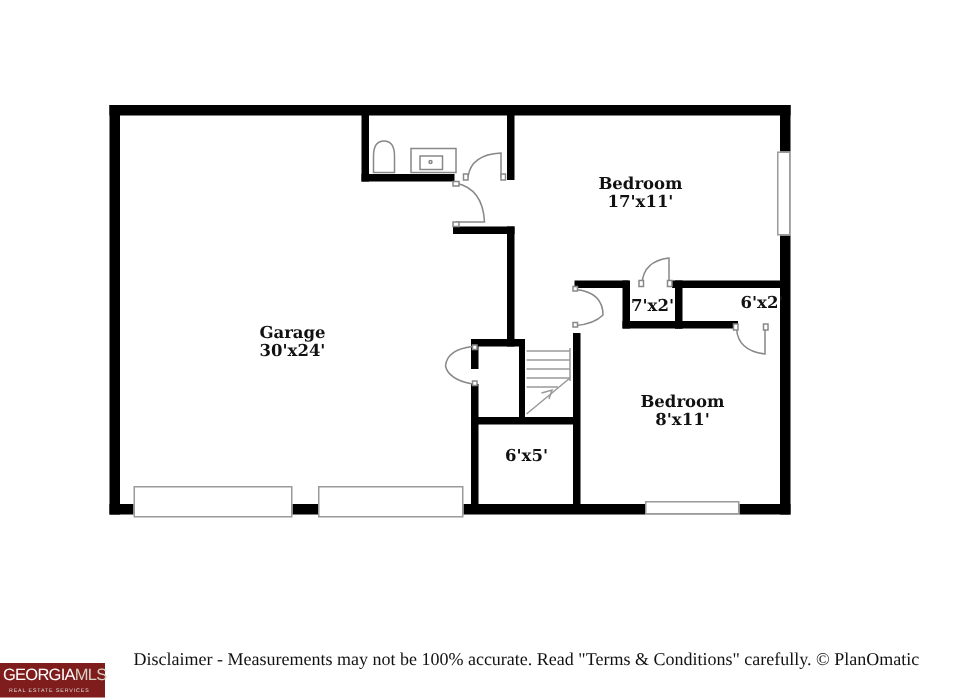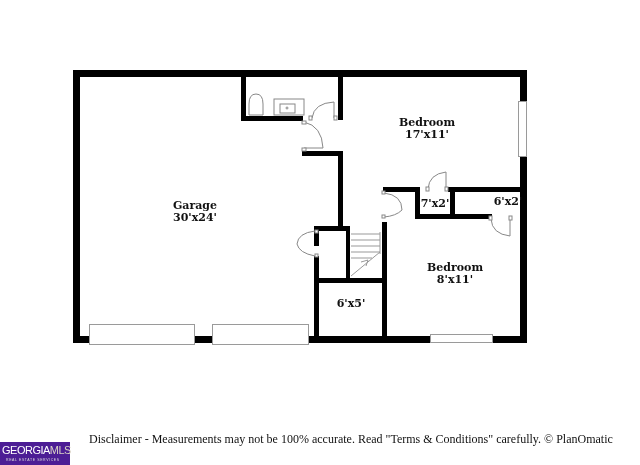--- a/index.html
+++ b/index.html
@@ -19,21 +19,21 @@
       white-space: nowrap;
     }
     .label .dim { font-weight: bold; }
     .disclaimer {
       position: absolute; left: 89px; top: 432px; font-size: 12px;
       color: #111; font-family: "Liberation Serif", "DejaVu Serif", serif;
       white-space: nowrap;
     }
     .logo {
       position: absolute; left: 0; top: 442px; width: 70px; height: 23px;
-      background: #4c1d95; color: #fff;
+      background: #7f1d1d; color: #fff;
       font-family: "Liberation Sans", "DejaVu Sans", sans-serif;
     }
     .logo .main { position: absolute; left: 2px; top: 2px; font-size: 11px; letter-spacing: -0.5px; }
     .logo .main .b { color: #d9d2c4; }
     .logo .sub { position: absolute; left: 6px; top: 16px; font-size: 3.5px; letter-spacing: 0.6px; color: #ddd; }
     svg.fix { position: absolute; left: 0; top: 0; }
   </style>
 </head>
 <body>
 
@@ -125,21 +125,21 @@
       <rect x="445" y="187" width="3" height="4" fill="#fff"></rect>
     </g>
 
     <g fill="none" stroke="#888" stroke-width="1">
       <path d="M491,219 Q492,234 510,236 L510,219"></path>
       <rect x="489" y="216" width="3" height="4" fill="#fff"></rect>
       <rect x="509" y="216" width="3" height="4" fill="#fff"></rect>
     </g>
   </svg>
 
-  <div class="label" style="left:195px;top:200px;">
+  <div class="label" style="left:195px;top:216px;">
     <div>Garage</div>
     <div class="dim">30'x24'</div>
   </div>
   <div class="label" style="left:427px;top:117px;">
     <div>Bedroom</div>
     <div class="dim">17'x11'</div>
   </div>
   <div class="label" style="left:435px;top:198px;">
     <div class="dim">7'x2'</div>
   </div>

